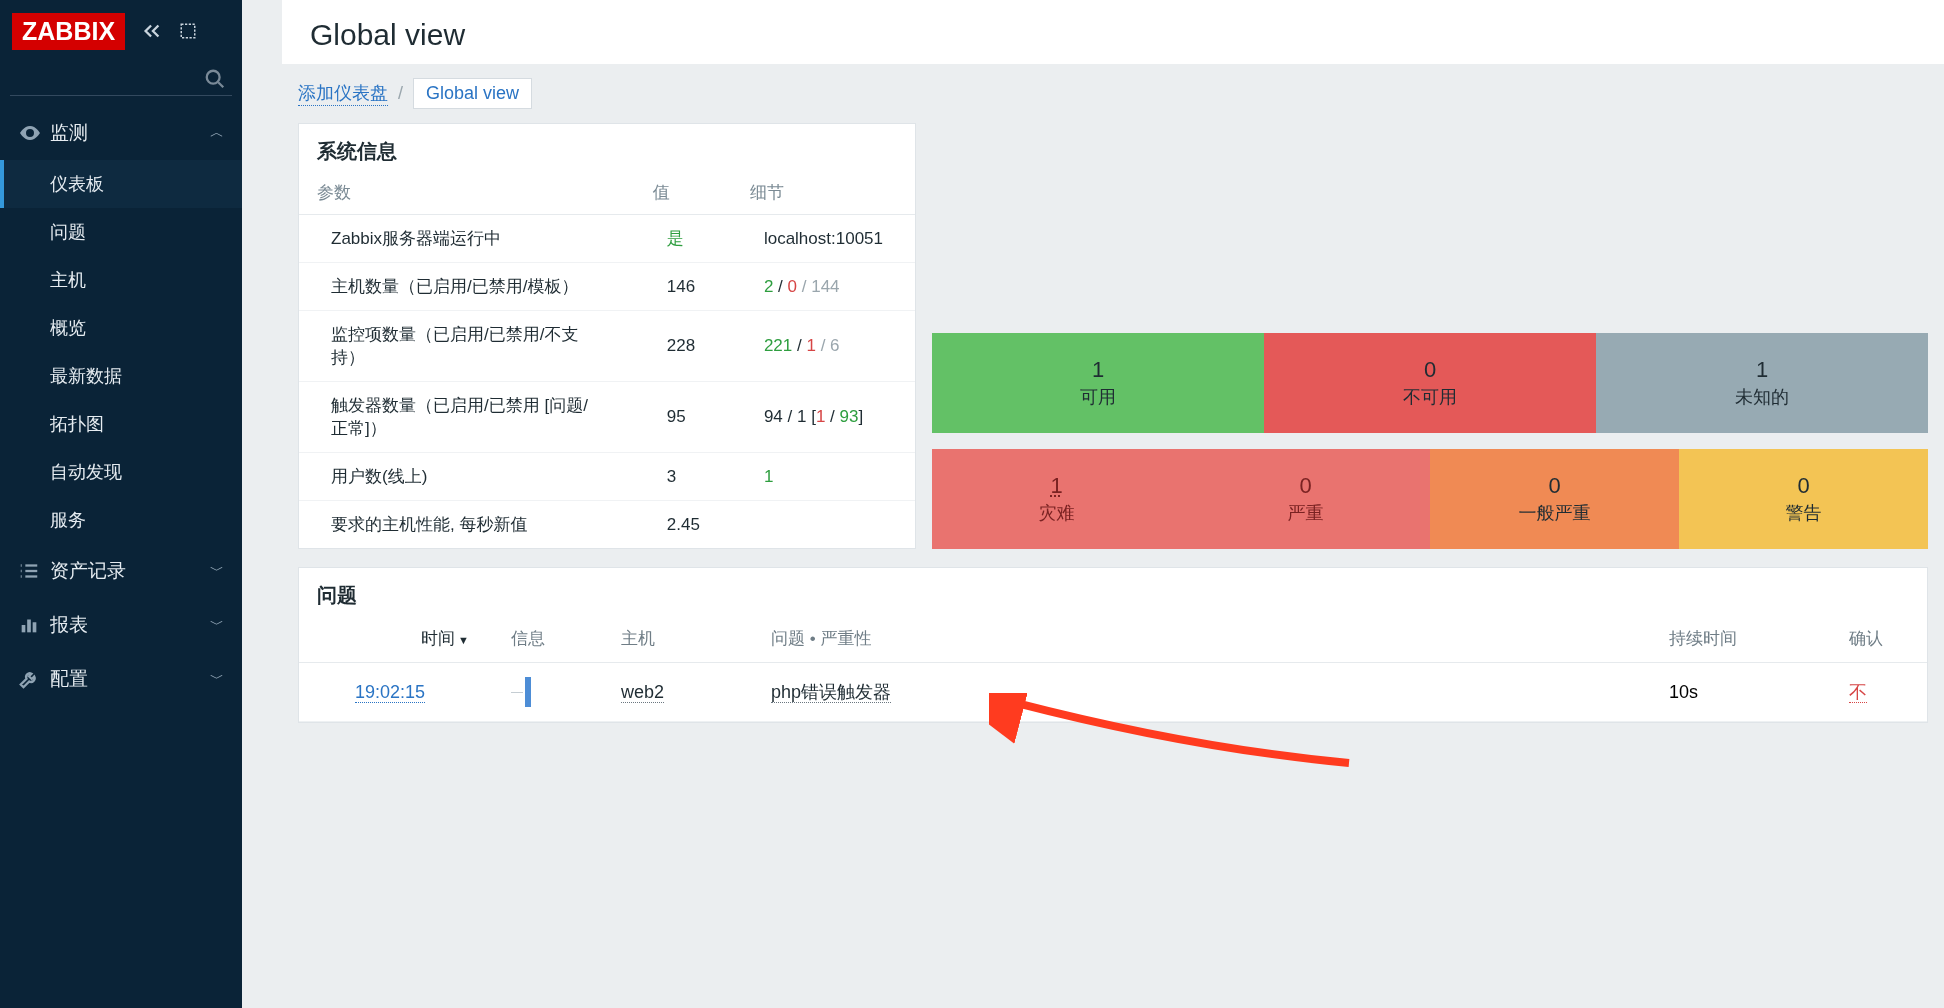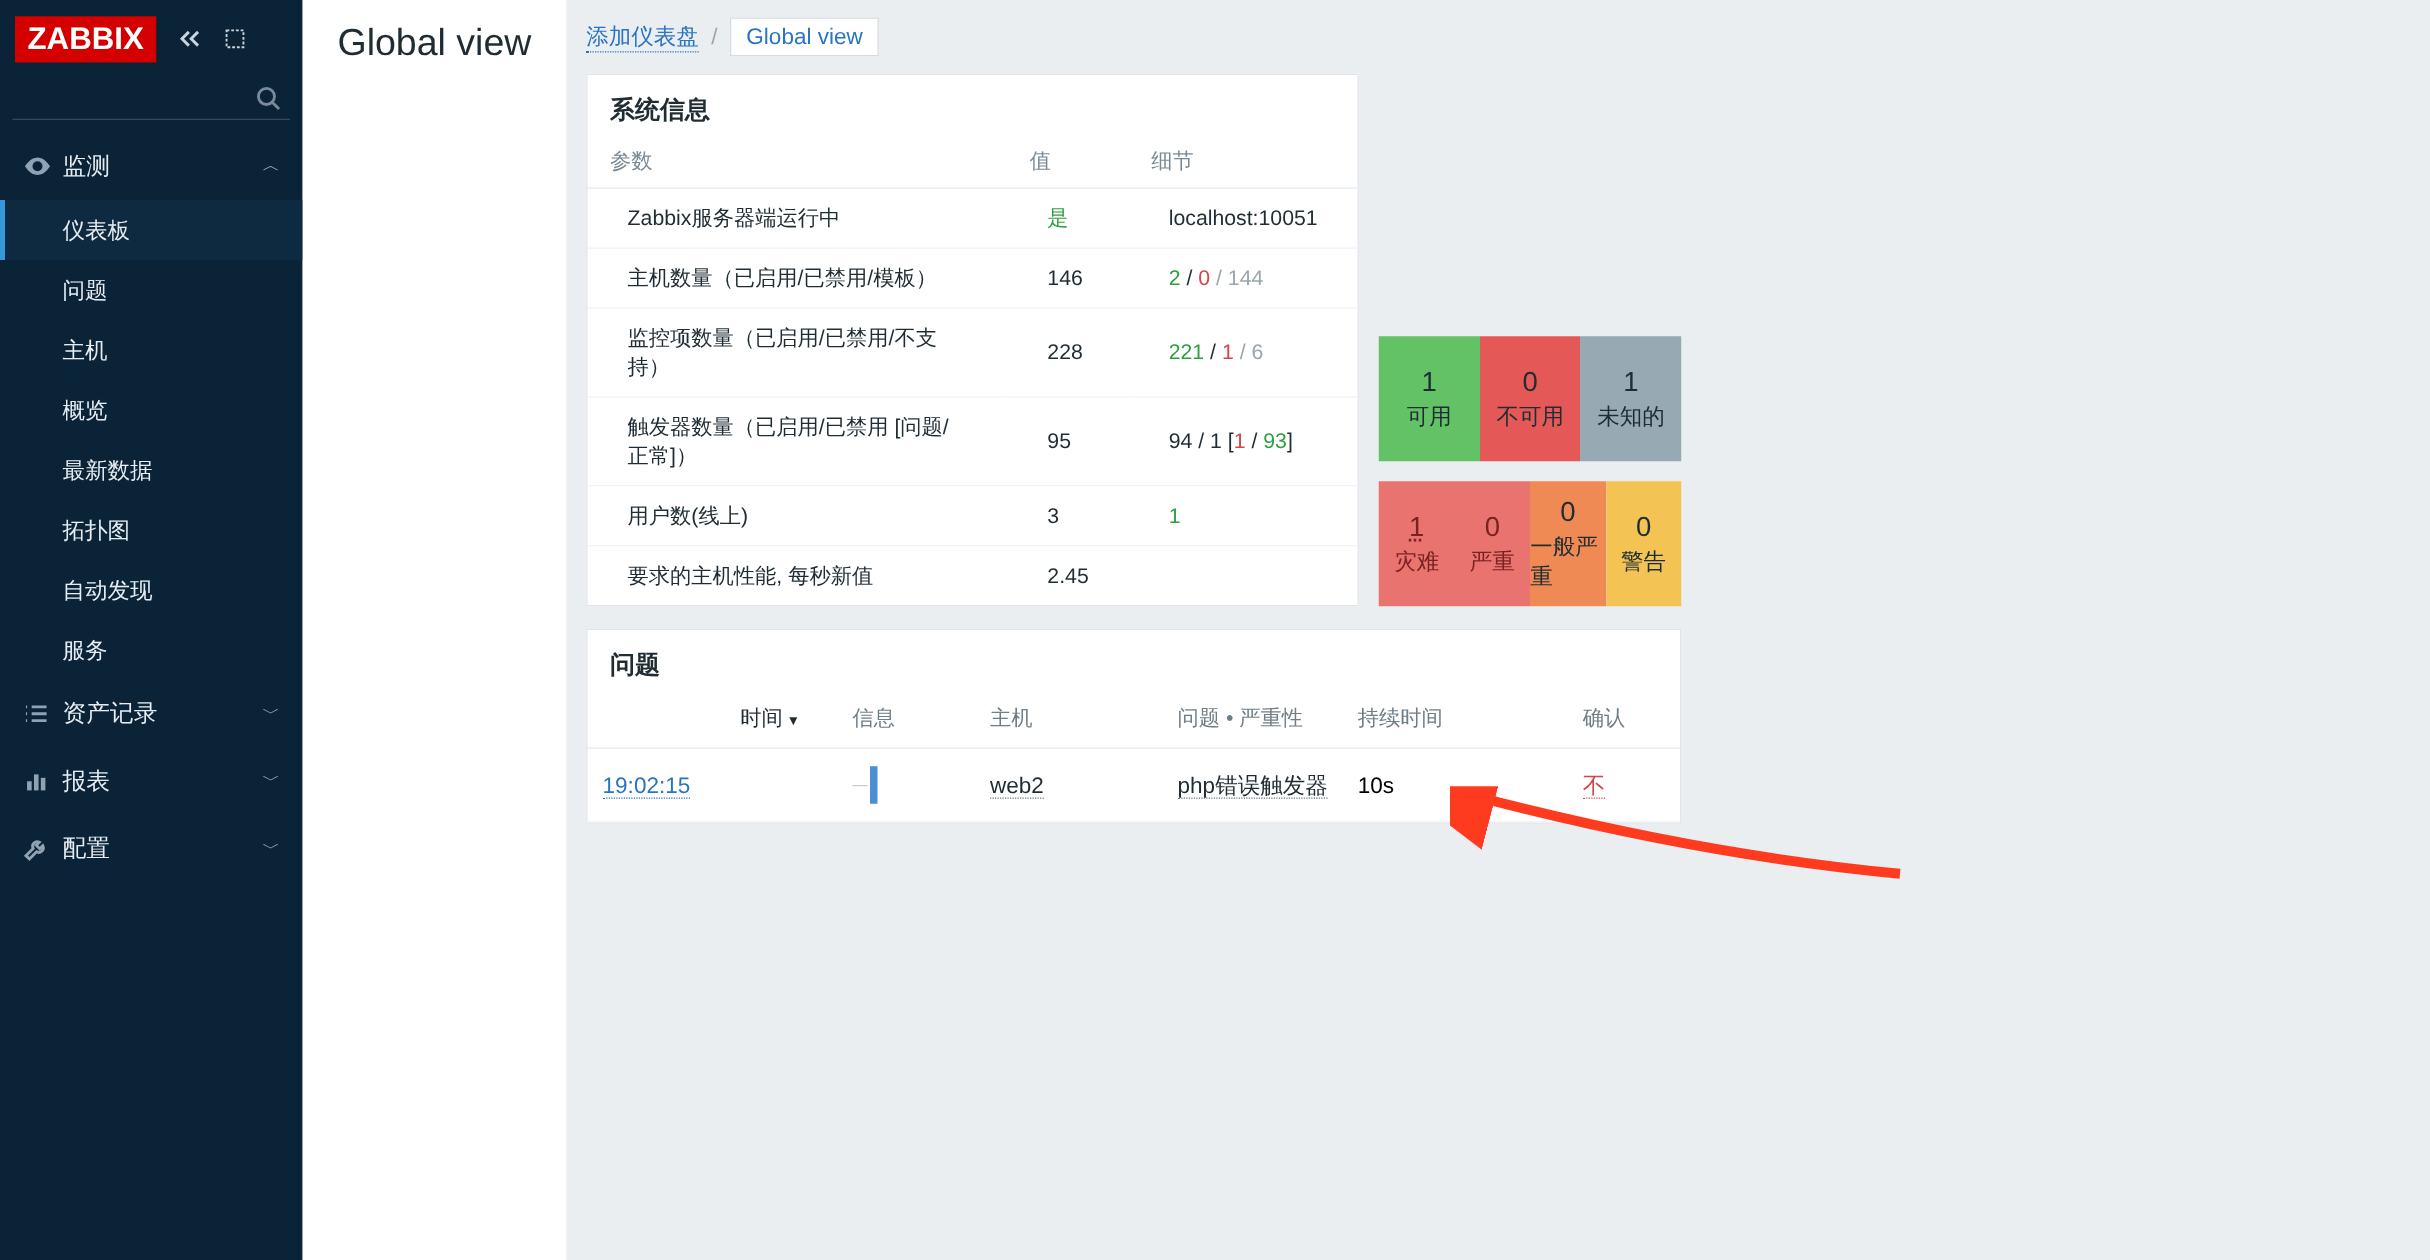--- a/index.html
+++ b/index.html
@@ -18,21 +18,21 @@
 
 .nav-section { }
 .nav-head { display: flex; align-items: center; padding: 14px 18px; cursor: pointer; color: #e6ecf1; font-size: 19px; }
 .nav-head .nicon { width: 32px; color: #8fa3b3; }
 .nav-head .caret { margin-left: auto; color: #8fa3b3; font-size: 14px; }
 .nav-items { }
 .nav-item { padding: 12px 18px 12px 50px; font-size: 18px; color: #e6ecf1; cursor: pointer; }
 .nav-item.active { border-left: 4px solid #3498db; padding-left: 46px; background: #0e2a40; }
 
 
-.main { flex: 1; display: flex; flex-direction: row; overflow: auto; }
+.main { flex: 1; display: flex; flex-direction: column; overflow: auto; margin-left: 40px; }
 .page-header { padding: 18px 28px 12px; background: #fff; }
 .page-title { font-size: 30px; font-weight: 400; color: #1f2c33; }
 .content { padding: 14px 16px; }
 
 .breadcrumb-row { display: flex; align-items: center; gap: 10px; margin-bottom: 14px; font-size: 18px; }
 .bc-link { color: #2a74c4; cursor: pointer; border-bottom: 1px dotted #2a74c4; }
 .bc-sep { color: #9aa6ad; }
 .bc-current { background: #fff; border: 1px solid #d5dbe0; padding: 4px 12px; color: #2a74c4; cursor: pointer; }
 
 .top-row { display: flex; gap: 16px; align-items: flex-end; margin-bottom: 18px; }
@@ -274,21 +274,21 @@
             <th style="width:200px; text-align:right; padding-right:30px;"><span class="th-time sort-desc">时间</span></th>
             <th style="width:110px;">信息</th>
             <th style="width:150px;">主机</th>
             <th>问题 • 严重性</th>
             <th style="width:180px;">持续时间</th>
             <th style="width:90px;">确认</th>
           </tr>
             </thead>
           <tbody id="prob-body">
               <tr>
-                <td style="text-align:left; padding-right:30px;"><span class="time-cell">19:02:15</span></td>
+                <td style="text-align:center; padding-right:30px;"><span class="time-cell">19:02:15</span></td>
                 <td>
                   <span class="info-wrapper">
                     <span class="info-dash"></span>
                     <span class="info-marker"></span>
                   </span>
                 </td>
                 <td><span class="host-cell">web2</span></td>
                 <td><span class="prob-cell">php错误触发器</span></td>
                 <td>10s</td>
                 <td><span class="ack-cell">不</span></td>

